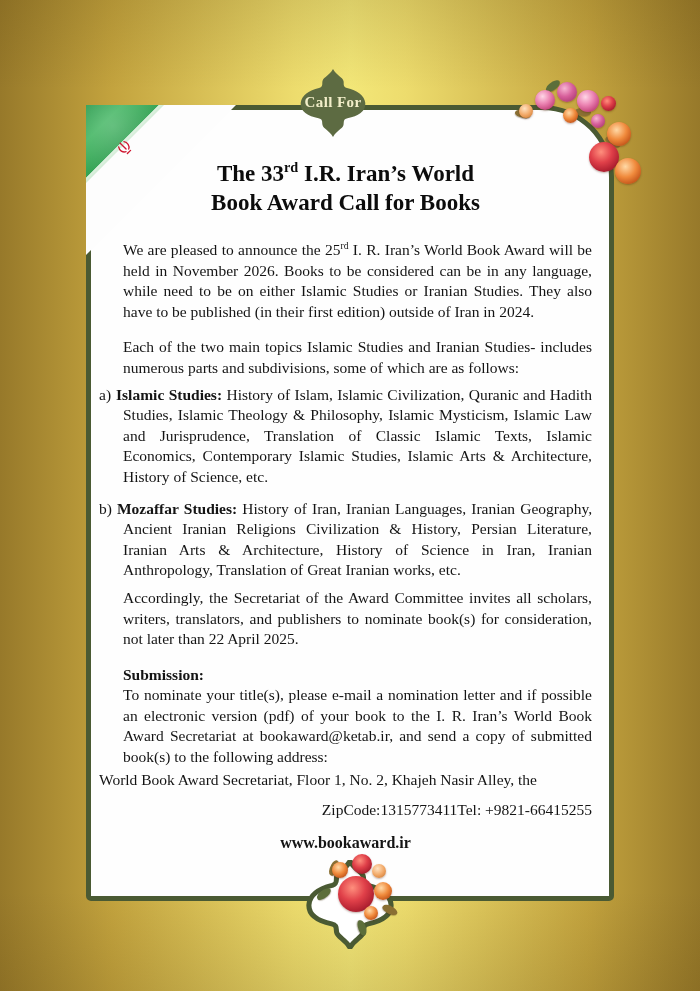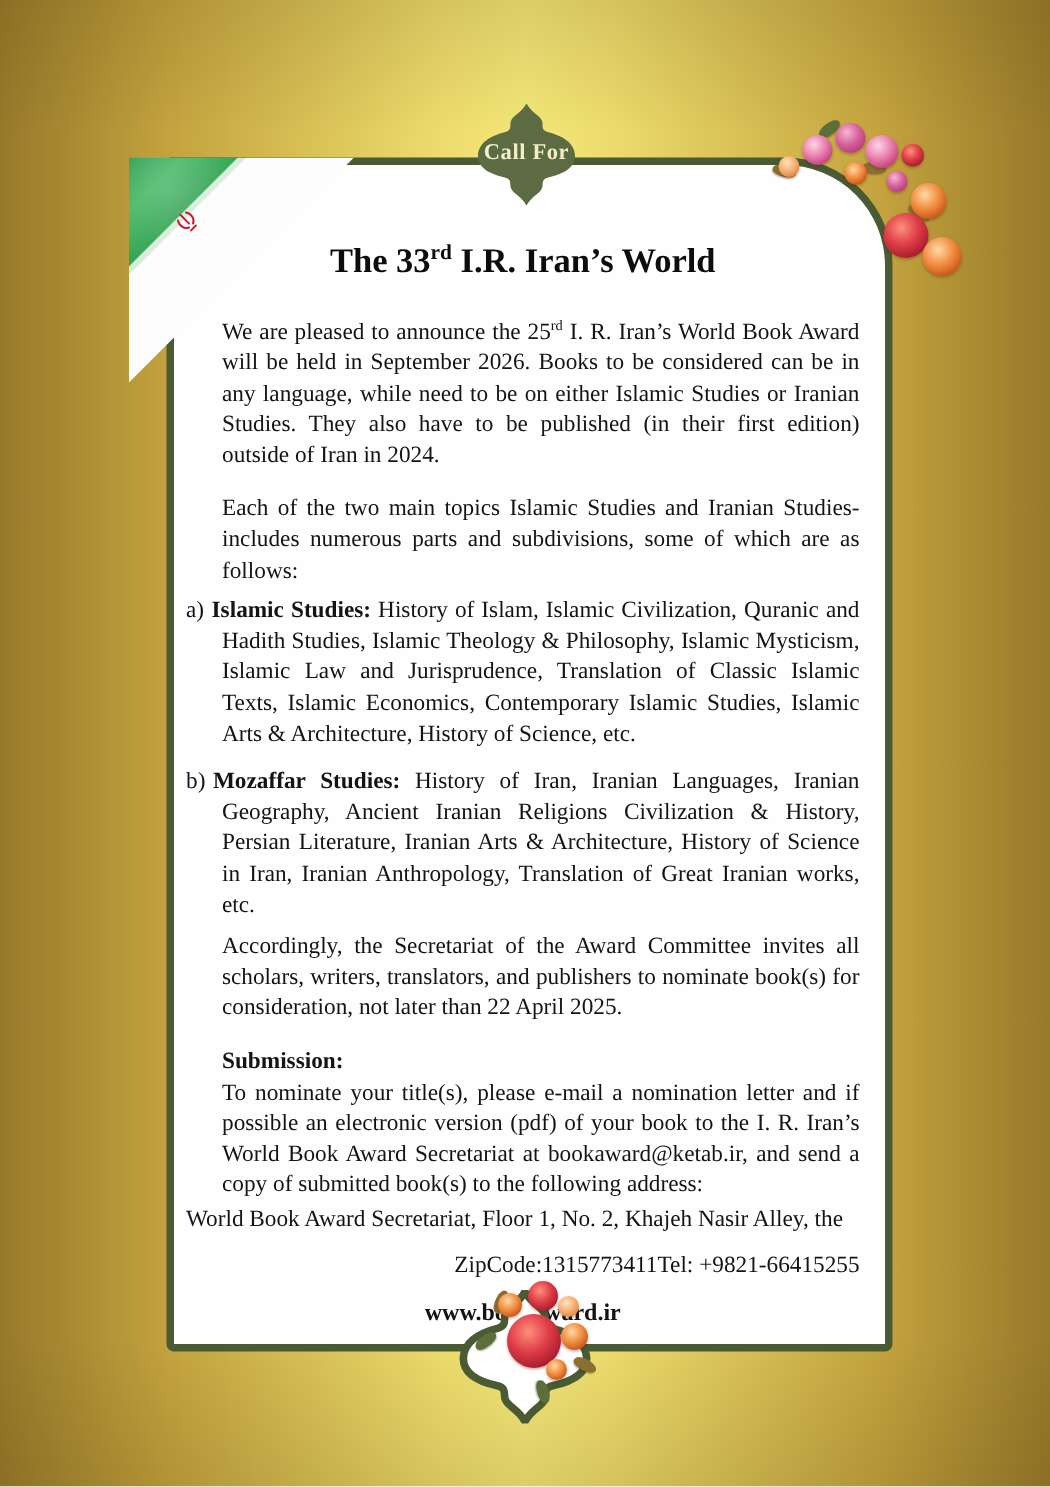--- a/index.html
+++ b/index.html
@@ -4,26 +4,25 @@
 <style>
   html,body { margin:0; padding:0; }
   .page {
     position:relative; width:700px; height:991px; overflow:hidden;
     font-family:"Liberation Serif", serif;
     background:
       linear-gradient(180deg, rgba(70,50,5,.14) 0, rgba(70,50,5,0) 9%, rgba(70,50,5,0) 90%, rgba(70,50,5,.14) 100%),
       linear-gradient(90deg, #97792a 0, #c3a33e 16%, #eddc6d 42%, #f3e778 50%, #eddc6d 58%, #c3a33e 84%, #97792a 100%);
   }
   .card {
-    position:absolute; left:86px; top:105px; width:484px; height:796px;
+    position:absolute; left:86px; top:105px; width:528px; height:796px;
     box-sizing:border-box; background:#fefefe;
     border:5px solid #4a5a33;
     border-radius:3px 72px 5px 5px;
     z-index:1;
-    margin-left:25px;
   }
   .content {
     position:absolute; left:8px; right:17px; top:0; bottom:0;
     color:#141414; font-size:15.5px; line-height:20.6px;
   }
   .title { margin:50px 0 0; text-align:center; font-weight:bold; font-size:23px; line-height:28.5px; color:#0c0c0c; }
   sup { font-size:62%; vertical-align:super; line-height:0; }
   .para { margin:0 0 0 24px; text-align:justify; }
   .m-intro  { margin-top:23px; }
   .m-topics { margin-top:15px; }
@@ -45,21 +44,21 @@
     background:
       radial-gradient(circle at 18% 14%, rgba(255,255,255,.28), rgba(255,255,255,0) 45%),
       linear-gradient(135deg,
         #18923e 0, #2fae52 12%, #1f9a43 24%, #d9efdc 24.4%, #cde9d1 25.8%,
         #fdfdfd 26.2%, #fdfdfd 53.6%, #f0ccd1 54%, #eec4ca 55.4%,
         #e23049 55.8%, #c3142c 70%, #d6253c 81%, rgba(0,0,0,0) 81.4%);
   }
   .emblem { position:absolute; left:30px; top:34px; width:18px; height:18px; transform:rotate(-45deg); }
 
   
-  .badge { position:absolute; left:314px; top:68px; width:74px; height:70px; z-index:4; }
+  .badge { position:absolute; left:296px; top:68px; width:74px; height:70px; z-index:4; }
   .badge svg, .notch svg { position:absolute; inset:0; }
   .badge-label {
     position:absolute; inset:0; display:flex; align-items:center; justify-content:center;
     font-weight:bold; font-size:15px; letter-spacing:.4px; color:#f2eec9; padding-bottom:2px;
   }
   
   .notch { position:absolute; left:303px; top:860px; width:94px; height:78px; z-index:2; }
 
   
   .flowers { position:absolute; z-index:5; }
@@ -76,23 +75,24 @@
 </head>
 <body>
 
 <div class="page">
 
   <div class="card">
     <div class="content">
 
       <h1 class="title">
         <span><span>The 33</span><sup>rd</sup><span> I.R. Iran’s World</span></span><br>
+        <span>Book Award Call for Books</span>
       </h1>
 
-      <p class="para m-intro"><span>We are pleased to announce the 25</span><sup>rd</sup><span> I. R. Iran’s World Book Award will be held in September 2026. Books to be considered can be in any language, while need to be on either Islamic Studies or Iranian Studies. They also have to be published (in their first edition) outside of Iran in 2024.</span></p>
+      <p class="para m-intro"><span>We are pleased to announce the 25</span><sup>rd</sup><span> I. R. Iran’s World Book Award will be held in November 2026. Books to be considered can be in any language, while need to be on either Islamic Studies or Iranian Studies. They also have to be published (in their first edition) outside of Iran in 2024.</span></p>
 
       <p class="para m-topics">Each of the two main topics Islamic Studies and Iranian Studies- includes numerous parts and subdivisions, some of which are as follows:</p>
 
       <p class="list-item"><span class="marker">a)</span><span class="bold">Islamic Studies:</span><span> History of Islam, Islamic Civilization, Quranic and Hadith Studies, Islamic Theology &amp; Philosophy, Islamic Mysticism, Islamic Law and Jurisprudence, Translation of Classic Islamic Texts, Islamic Economics, Contemporary Islamic Studies, Islamic Arts &amp; Architecture, History of Science, etc.</span></p>
 
       <p class="list-item"><span class="marker">b)</span><span class="bold">Mozaffar Studies:</span><span> History of Iran, Iranian Languages, Iranian Geography, Ancient Iranian Religions Civilization &amp; History, Persian Literature, Iranian Arts &amp; Architecture, History of Science in Iran, Iranian Anthropology, Translation of Great Iranian works, etc.</span></p>
 
       <p class="para m-accordingly">Accordingly, the Secretariat of the Award Committee invites all scholars, writers, translators, and publishers to nominate book(s) for consideration, not later than 22 April 2025.</p>
 
       <p class="sub-heading">Submission:</p>

